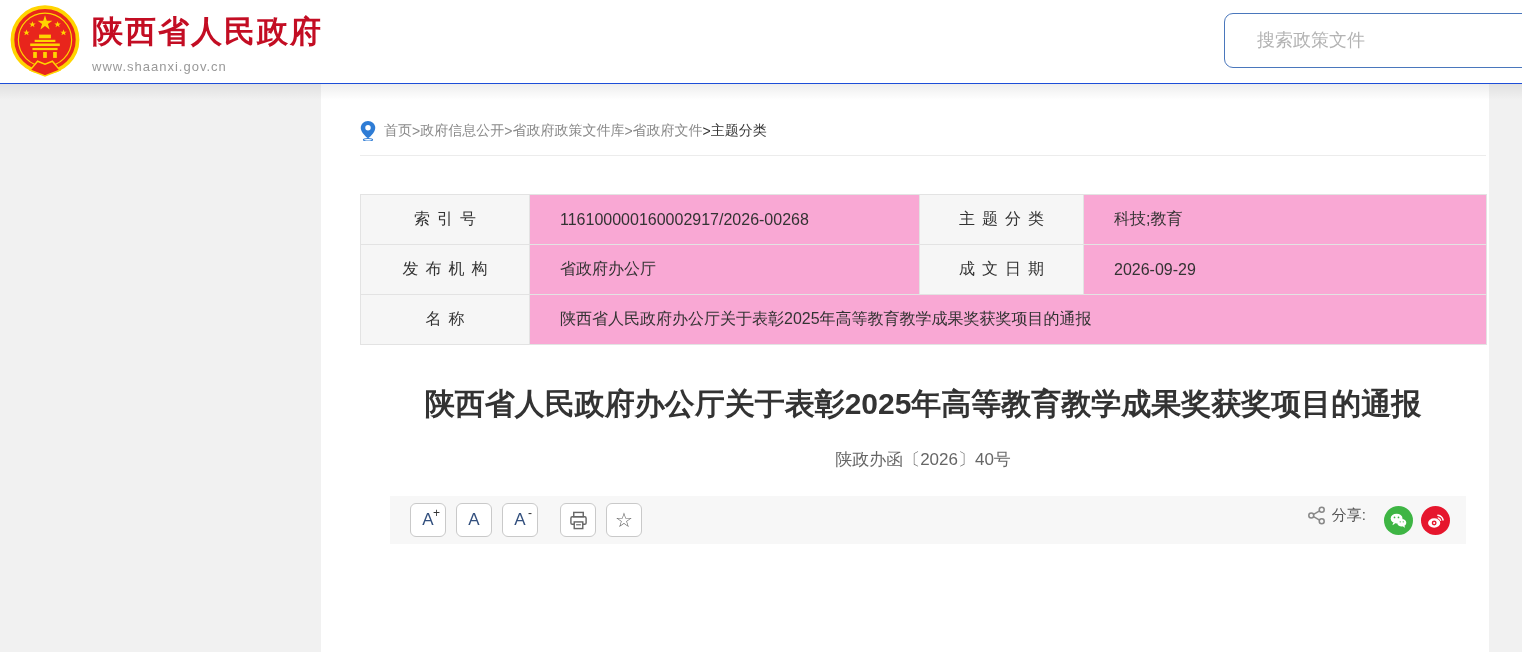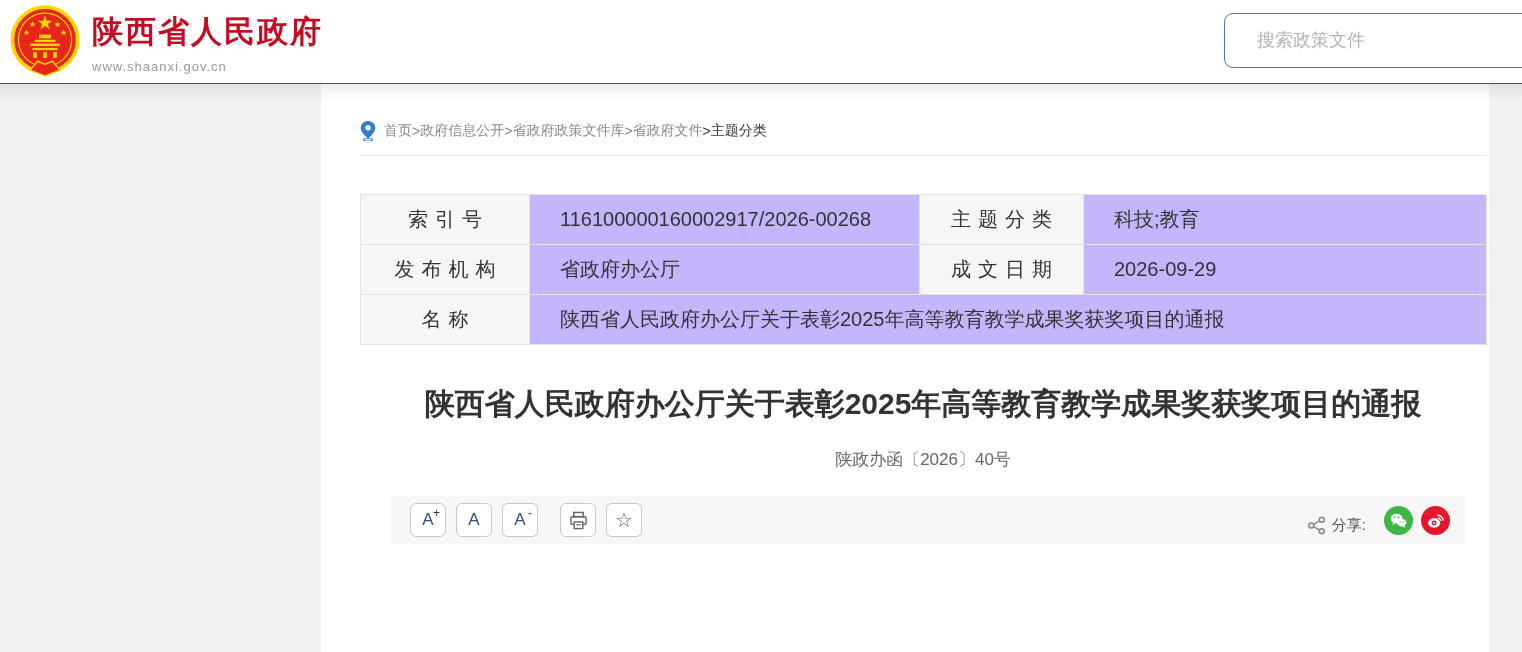--- a/index.html
+++ b/index.html
@@ -94,31 +94,31 @@
   
   .meta-table {
     margin-top: 38px;
     width: 100%;
     border-collapse: collapse;
     table-layout: fixed;
   }
   .meta-table td {
     border: 1px solid #e3e3e3;
     height: 50px;
-    font-size: 20px;
+    font-size: 16px;
     color: #333;
     vertical-align: middle;
   }
   .meta-table td.lbl {
     background: #f6f6f6;
     text-align: center;
     letter-spacing: 7px;
     padding-left: 7px; 
   }
-  .meta-table td.val { padding-left: 30px; background: #c4b5fd; }
+  .meta-table td.val { padding-left: 30px; background: #f9a8d4; }
 
   
   .doc-title {
     margin: 36px auto 0;
     max-width: 1050px;
     text-align: center;
     font-size: 30px;
     font-weight: bold;
     color: #333;
     line-height: 1.5;
@@ -162,21 +162,21 @@
     line-height: 1;
   }
   .tb-btn.icon-btn { color: #666; }
   .tb-btn.gap { margin-left: 12px; }
   .tb-btn svg { width: 19px; height: 19px; }
   .star-glyph { font-size: 20px; color: #666; line-height: 1; }
 
   .share-area {
     margin-left: auto;
     display: flex;
-    align-items: flex-end;
+    align-items: flex-start;
   }
   .share-area .share-svg { width: 19px; height: 19px; margin-right: 6px; }
   .share-label { color: #555; font-size: 15px; margin-right: 10px; }
   .soc-btn {
     width: 29px; height: 29px;
     border-radius: 50%;
     display: inline-flex;
     align-items: center;
     justify-content: center;
     margin-left: 8px;

